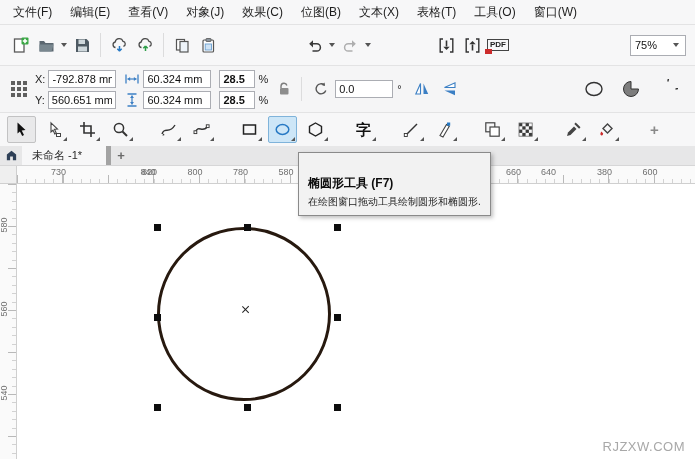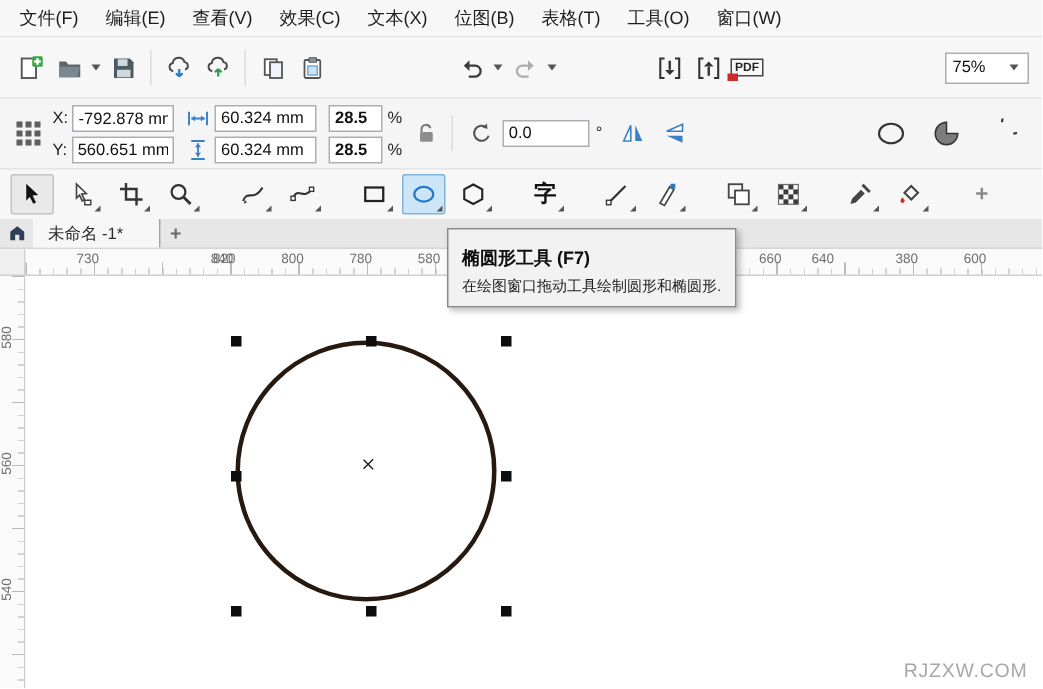--- a/index.html
+++ b/index.html
@@ -53,21 +53,21 @@
   .tool.pressed { background:#e9e9ea; border-color:#c2c2c3; }
   .tool.active { background:#cde6f7; border-color:#7fb3da; }
   .tgap { width:11px; flex:0 0 auto; }
   .texttool { font-size:15px; font-weight:bold; color:#111; line-height:1; }
   .moretool { font-size:15px; font-weight:bold; color:#8a8a8a; line-height:1; }
 
   
   .tabbar { top:146px; height:20px; background:#e7e7e8; border-bottom:1px solid #d6d6d7;
             display:flex; align-items:stretch; }
   .homeico { width:22px; display:flex; align-items:center; justify-content:center; }
-  .doctab { background:#f7f7f8; border-right:1px solid #a3a3a3; padding:0 24px 0 10px;
+  .doctab { background:#f7f7f8; border-right:5px solid #a3a3a3; padding:0 24px 0 10px;
             display:flex; align-items:center; font-size:11px; color:#2a2a2a; }
   .newtab { width:20px; display:flex; align-items:center; justify-content:center;
             color:#6a6a6a; font-size:13px; font-weight:bold; }
 
   
   .rcorner { position:absolute; left:0; top:166px; width:17px; height:18px; background:#efefef;
              border-right:1px solid #cfcfcf; border-bottom:1px solid #cfcfcf; }
   .hruler { position:absolute; left:17px; right:0; top:166px; height:18px; background:#fafafa;
             border-bottom:1px solid #cfcfcf; overflow:hidden;
             background-image:repeating-linear-gradient(90deg,#b9b9b9 0 1px,transparent 1px 45.5px),
@@ -89,36 +89,37 @@
   .handle { position:absolute; width:7px; height:7px; background:#0d0d0d; }
   .center-mark { position:absolute; left:224px; top:121px; width:9px; height:9px; }
   .center-mark::before, .center-mark::after { content:''; position:absolute; left:4px; top:0;
       width:1.4px; height:9px; background:#222; }
   .center-mark::before { transform:rotate(45deg); }
   .center-mark::after { transform:rotate(-45deg); }
   .watermark { position:absolute; right:10px; bottom:5px; font-size:13px; color:#a8a8a8; letter-spacing:.5px; }
 
   
   .tooltip { position:absolute; left:298px; top:152px; z-index:50; background:#f2f2f2;
-             border:1px solid #8a8a8a; box-shadow:2px 2px 4px rgba(0,0,0,.25); padding:11px 9px 6px; white-space:nowrap; }
+             border:1px solid #8a8a8a; box-shadow:2px 2px 4px rgba(0,0,0,.25); padding:22px 9px 6px; white-space:nowrap; }
   .tt-title { font-size:12px; font-weight:bold; color:#0d0d0d; }
   .tt-body { font-size:10px; color:#1c1c1c; margin-top:3px; }
 </style>
 </head>
 <body>
 
 <div class="window">
 
   <div class="row menubar">
       <span class="menu-item">文件(F)</span>
       <span class="menu-item">编辑(E)</span>
       <span class="menu-item">查看(V)</span>
+      <span class="menu-item">对象(J)</span>
       <span class="menu-item">效果(C)</span>
+      <span class="menu-item">位图(B)</span>
       <span class="menu-item">文本(X)</span>
-      <span class="menu-item">位图(B)</span>
       <span class="menu-item">表格(T)</span>
       <span class="menu-item">工具(O)</span>
       <span class="menu-item">窗口(W)</span>
     </div>
 
   <div class="row toolbar">
     <div class="tbtn">
       <svg width="17" height="17" viewBox="0 0 17 17">
           <rect x="2.5" y="2" width="9.5" height="13" fill="#fff" stroke="#5a5a5a" stroke-width="1.3"></rect>
           <rect x="9.5" y="0.5" width="7" height="7" rx="1" fill="#3aa745"></rect>

